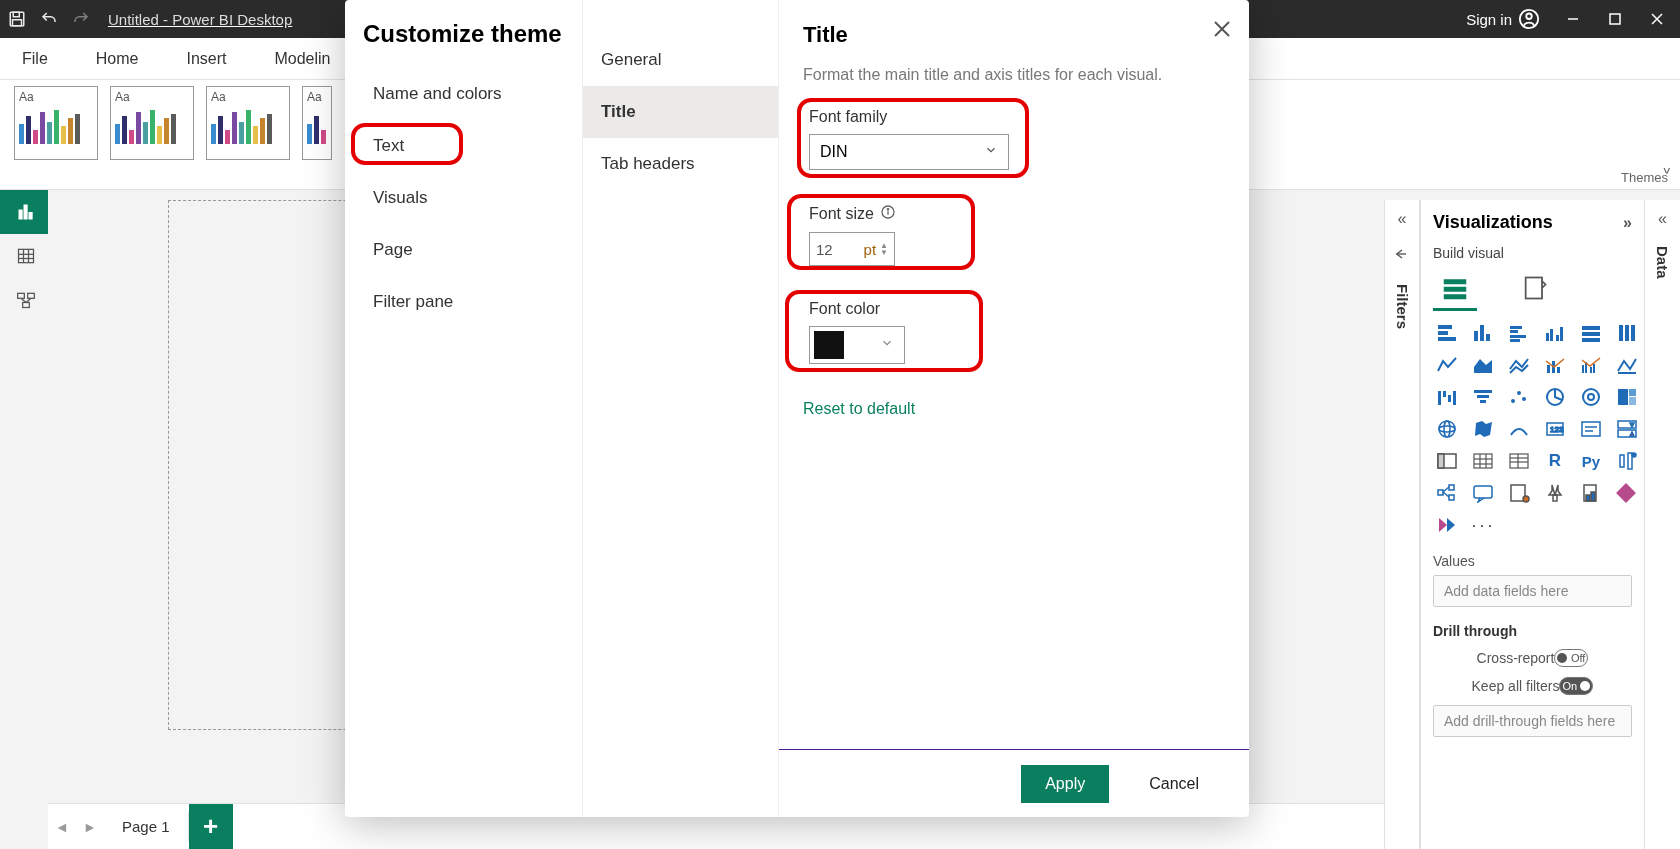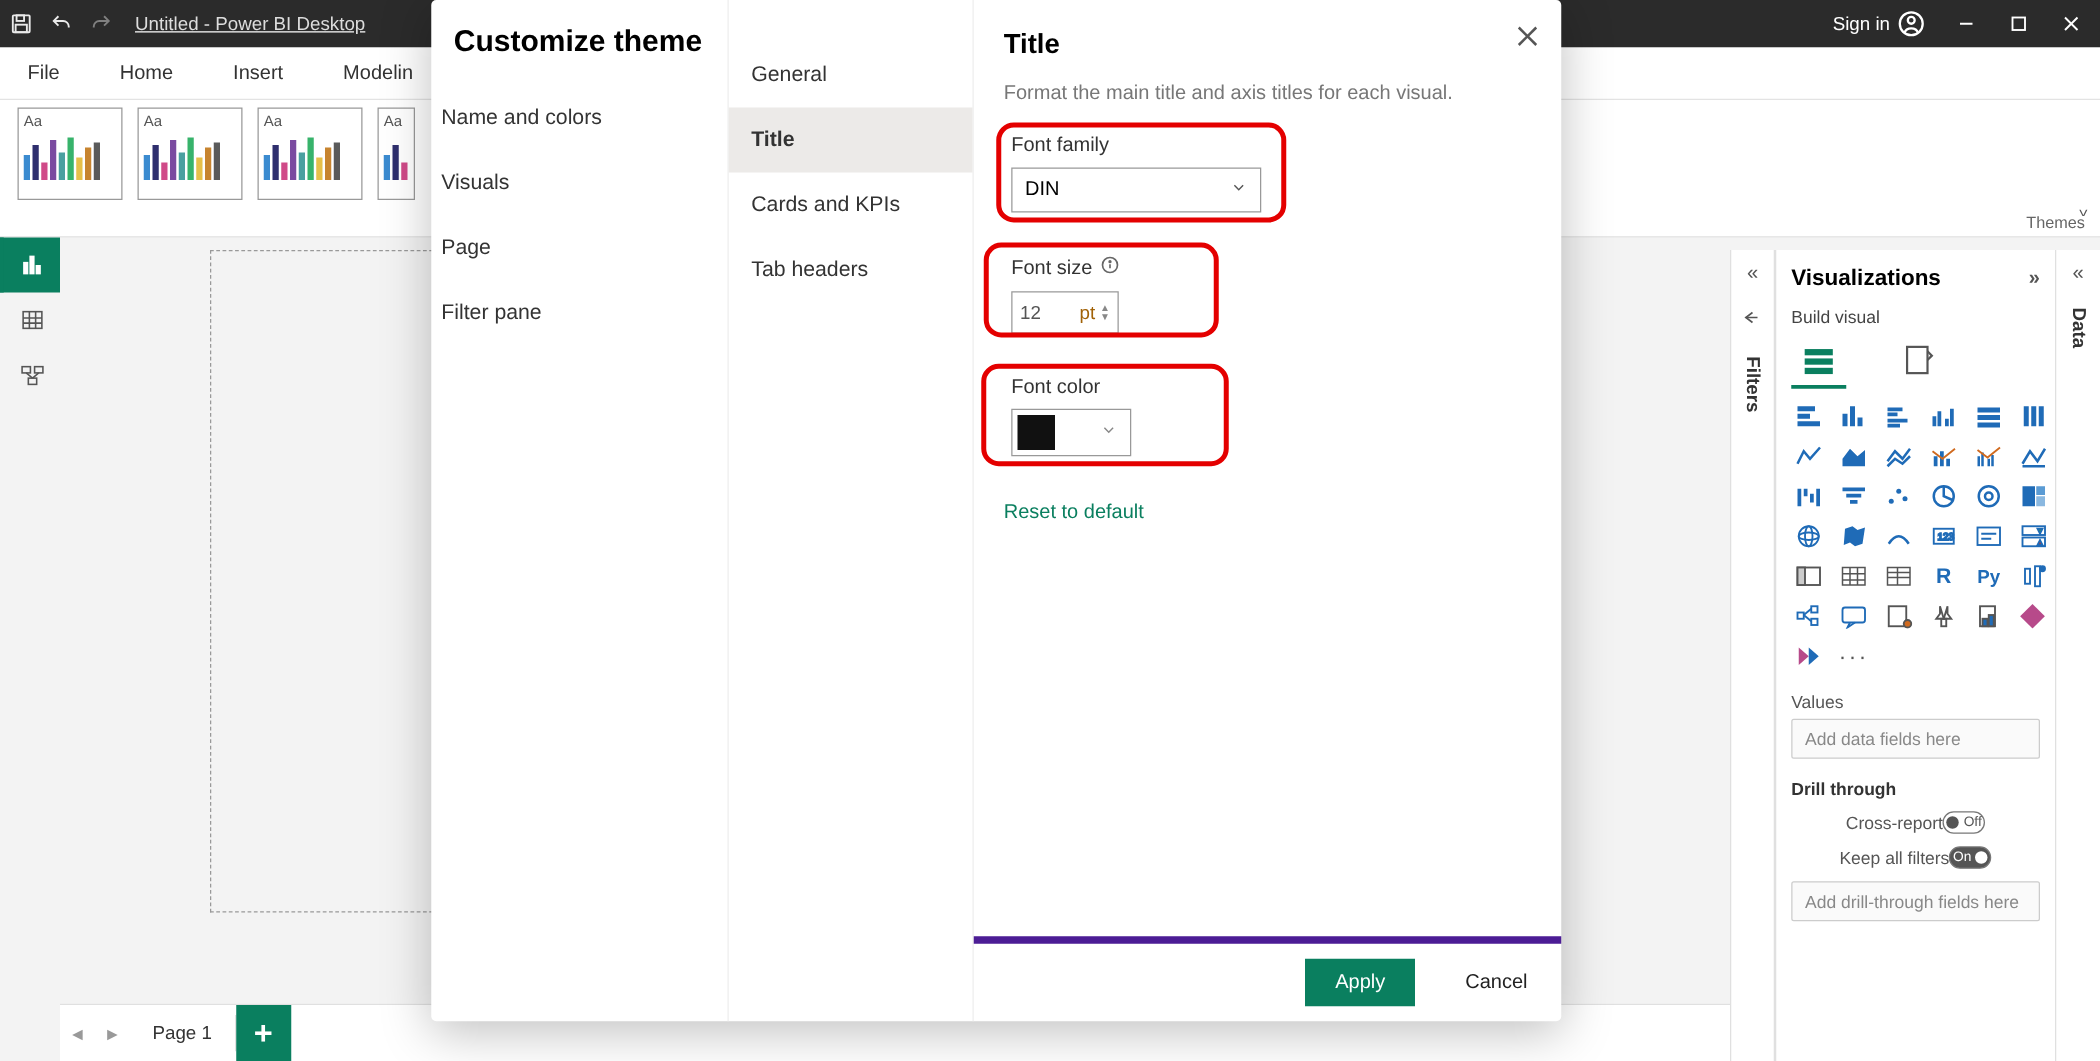--- a/index.html
+++ b/index.html
@@ -53,41 +53,41 @@
   .toggle { width:34px; height:18px; border-radius:10px; border:1px solid #777; position:relative; font-size:11px; display:flex; align-items:center; padding:0 2px; }
   .toggle.off { justify-content:flex-end; background:#fff; color:#555; }
   .toggle.on { justify-content:flex-start; background:#555; color:#fff; }
   .toggle .knob { width:10px; height:10px; background:#555; border-radius:50%; position:absolute; }
   .toggle.off .knob { left:2px; background:#555; }
   .toggle.on .knob { right:2px; background:#fff; }
   
   .overlay-dialog { position:absolute; left:345px; top:0; width:904px; height:817px; background:#fff; box-shadow:0 8px 40px rgba(0,0,0,.25); border-radius:4px; display:flex; z-index:50; }
   .dlg-col1 { width:238px; border-right:1px solid #eee; padding-top:20px; }
   .dlg-col1 h2 { font-size:24px; font-weight:600; margin:0 0 20px 18px; }
-  .nav1-item { padding:16px 8px; font-size:17px; color:#333; cursor:pointer; }
+  .nav1-item { padding:16px 28px; font-size:17px; color:#333; cursor:pointer; }
   .nav1-item.highlight { position:relative; }
   .red-ring { position:absolute; border:4px solid #e40000; border-radius:14px; pointer-events:none; }
   .dlg-col2 { width:196px; border-right:1px solid #eee; padding-top:34px; }
   .nav2-item { padding:16px 18px; font-size:17px; color:#333; cursor:pointer; }
   .nav2-item.selected { background:#eceae8; font-weight:600; }
   .dlg-col3 { flex:1; padding:22px 24px 0 24px; position:relative; }
   .dlg-close { position:absolute; right:18px; top:18px; font-size:22px; color:#555; }
   .dlg-col3 h3 { font-size:22px; font-weight:600; margin:0 0 18px 0; }
   .dlg-desc { color:#777; font-size:16px; margin-bottom:20px; }
   .field-group { margin-bottom:22px; padding:4px 6px 8px 6px; }
   .field-label { font-size:16px; color:#333; margin-bottom:8px; display:flex; align-items:center; gap:6px; }
   .select-box { width:200px; height:36px; border:1px solid #999; display:flex; align-items:center; justify-content:space-between; padding:0 10px; font-size:16px; }
   .spin-box { width:86px; height:34px; border:1px solid #999; display:flex; align-items:center; padding:0 6px; font-size:15px; color:#555; }
   .spin-box .pt { margin-left:auto; margin-right:4px; color:#a16207; }
   .spin-arrows { display:flex; flex-direction:column; font-size:8px; color:#888; line-height:7px; }
   .color-box { width:96px; height:38px; border:1px solid #999; display:flex; align-items:center; padding:4px; }
   .color-swatch { width:30px; height:28px; background:#111; }
   .color-box .chev { margin-left:auto; margin-right:6px; color:#888; }
   .reset-link { color:#0a7f5f; font-size:16px; margin-top:6px; display:inline-block; }
-  .dlg-footer { position:absolute; bottom:0; left:0; right:0; height:68px; border-top:6px solid #4c1d95; display:flex; align-items:center; justify-content:flex-end; gap:34px; padding-right:21px; }
+  .dlg-footer { position:absolute; bottom:0; left:0; right:0; height:68px; border-top:1px solid #4c1d95; display:flex; align-items:center; justify-content:flex-end; gap:34px; padding-right:44px; }
   .dlg-footer .primary { background:#0a7f5f; color:#fff; padding:10px 24px; font-size:16px; border:none; }
   .dlg-footer .secondary { background:none; border:none; font-size:16px; color:#222; }
   .chev-icon svg { width:14px; height:14px; }
 </style>
 </head>
 <body>
 
 <div class="titlebar">
   <div class="left">
     <span class="icon">
@@ -551,29 +551,32 @@
   <div class="data-rail">
     <span style="font-size:16px;color:#555">«</span>
     <span class="filters-label">Data</span>
   </div>
 </div>
 
 <div class="overlay-dialog">
   <div class="dlg-col1">
     <h2>Customize theme</h2>
     <div class="nav1-item">Name and colors</div>
+    <div class="nav1-item highlight">
+      <span>Text</span>
+      <span class="red-ring" style="left:6px;top:3px;width:112px;height:42px"></span>
+    </div>
     <div class="nav1-item">Visuals</div>
     <div class="nav1-item">Page</div>
     <div class="nav1-item">Filter pane</div>
   </div>
 
   <div class="dlg-col2">
     <div class="nav2-item">General</div>
     <div class="nav2-item selected">Title</div>
-    <div class="nav2-item">Cards and KPIs</div>
     <div class="nav2-item">Tab headers</div>
   </div>
 
   <div class="dlg-col3">
     <span class="dlg-close">
       <svg width="18" height="18" stroke="#555" stroke-width="2">
           <line x1="2" y1="2" x2="16" y2="16"></line>
           <line x1="16" y1="2" x2="2" y2="16"></line>
         </svg>
     </span>

